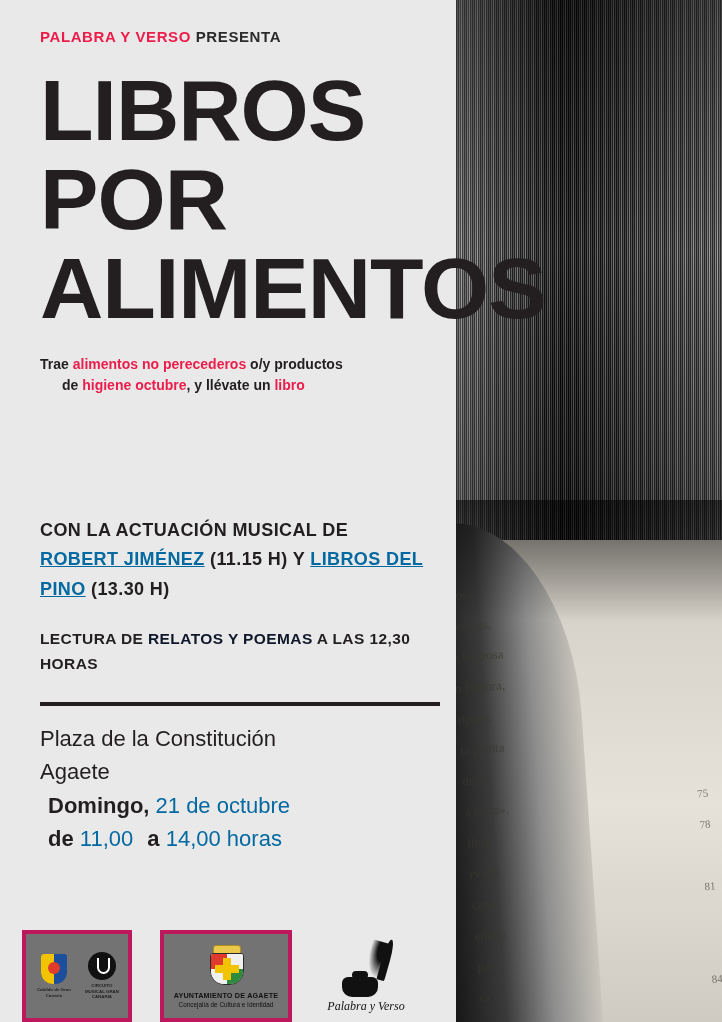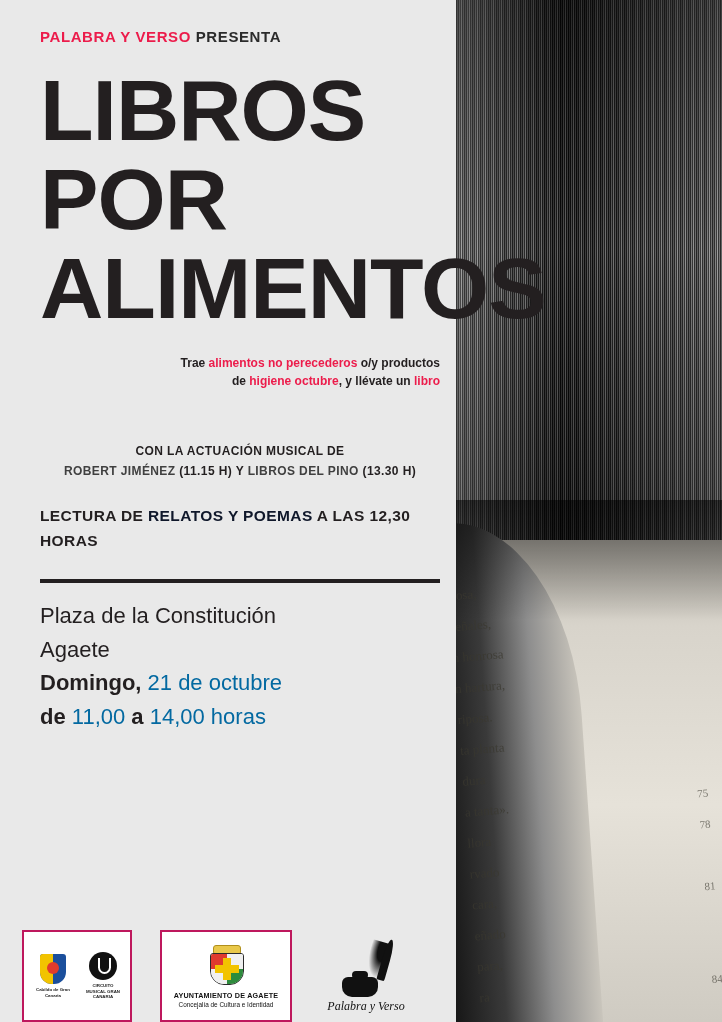--- a/index.html
+++ b/index.html
@@ -140,41 +140,39 @@
     color: #231f20;
     margin: 26px 0 0 0;
     transform: scaleX(1.02);
     transform-origin: left center;
   }
   .title div {
     margin-bottom: 10px;
   }
   .subtitle {
     margin-top: 26px;
-    font-size: 12px;
+    font-size: 14px;
     font-weight: bold;
     color: #231f20;
     line-height: 1.5;
     width: 400px;
-    text-align: right;
   }
   .subtitle .hl { color: #ec1c4b; }
   .subtitle .l2 { display:block; padding-left: 22px; }
 
   .block-music {
-    margin-top: 52px;
-    font-size: 12px;
+    margin-top: 120px;
+    font-size: 18px;
     font-weight: bold;
     color: #231f20;
     letter-spacing: 0.4px;
     line-height: 1.62;
     width: 400px;
-    text-align: center;
-  }
-  .block-music .hl { color: #404040; }
+  }
+  .block-music .hl { color: #0369a1; text-decoration: underline; }
   .block-read {
     margin-top: 22px;
     font-size: 15.5px;
     font-weight: bold;
     color: #231f20;
     letter-spacing: 0.4px;
     line-height: 1.62;
     width: 400px;
   }
   .block-read .hl { color: #0f172a; }
@@ -185,37 +183,37 @@
     height: 4px;
     background: #231f20;
   }
 
   .place {
     margin-top: 16px;
     font-size: 22px;
     color: #231f20;
     line-height: 1.52;
   }
-  .place .strong { font-weight: bold; }
+  .place .strong { font-weight: bold; margin-left: 8px; }
   .place .hl { color: #0369a1; font-weight: normal; }
 
   
   .logos {
     position: absolute;
     left: 22px;
     bottom: 0;
     width: 440px;
     height: 98px;
     display: flex;
     align-items: flex-end;
     gap: 28px;
   }
   .logo-box {
-    background: #ffffff;
-    border: 2px solid #be185d;
+    background: #737373;
+    border: 4px solid #be185d;
     box-sizing: border-box;
   }
   .logo-cabildo {
     width: 110px;
     height: 92px;
     display: flex;
     align-items: center;
     justify-content: center;
     gap: 6px;
     padding: 6px;

